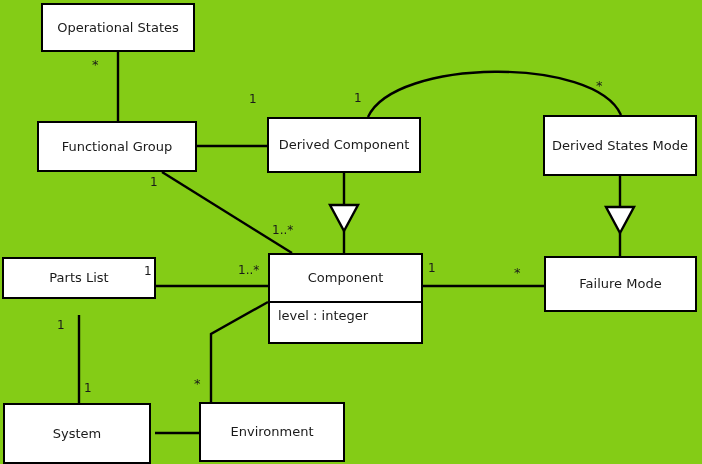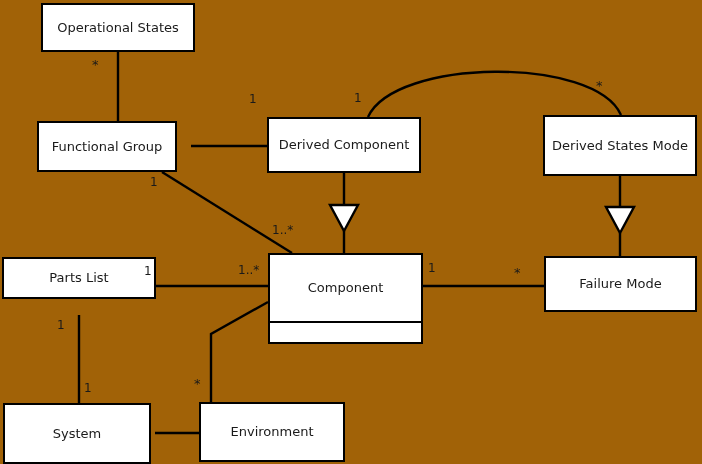--- a/index.html
+++ b/index.html
@@ -8,21 +8,21 @@
     padding: 0;
     background: #ffffff;
   }
   body {
     font-family: "DejaVu Sans", sans-serif;
   }
   #diagram-canvas {
     position: relative;
     width: 702px;
     height: 464px;
-    background: #a16207;
+    background: #84cc16;
     overflow: hidden;
   }
   #edge-layer {
     position: absolute;
     left: 0;
     top: 0;
     width: 702px;
     height: 464px;
   }
   .uml-class {
@@ -93,34 +93,35 @@
         <path d="M 620 176 L 620 207" fill="none"></path>
         <path d="M 620 233 L 620 256" fill="none"></path>
         <path d="M 606 207 L 634 207 L 620 233 Z" fill="#ffffff" stroke-linejoin="miter"></path>
       </g>
   </svg>
 
   <div id="class-layer">
       <div class="uml-class" style="left: 41px; top: 3px; width: 154px; height: 49px;">
         <div class="uml-name-compartment">Operational States</div>
       </div>
-      <div class="uml-class" style="left: 37px; top: 121px; width: 140px; height: 51px;">
+      <div class="uml-class" style="left: 37px; top: 121px; width: 160px; height: 51px;">
         <div class="uml-name-compartment">Functional Group</div>
       </div>
       <div class="uml-class" style="left: 267px; top: 117px; width: 154px; height: 56px;">
         <div class="uml-name-compartment">Derived Component</div>
       </div>
       <div class="uml-class" style="left: 543px; top: 115px; width: 154px; height: 61px;">
         <div class="uml-name-compartment">Derived States Mode</div>
       </div>
       <div class="uml-class" style="left: 2px; top: 257px; width: 154px; height: 42px;">
         <div class="uml-name-compartment">Parts List</div>
       </div>
       <div class="uml-class has-attrs" style="left: 268px; top: 253px; width: 155px; height: 91px;">
-        <div class="uml-name-compartment" style="height: 68px;">Component</div>
+        <div class="uml-name-compartment" style="height: 48px;">Component</div>
+        <div class="uml-attr-compartment">level : integer</div>
       </div>
       <div class="uml-class" style="left: 544px; top: 256px; width: 153px; height: 56px;">
         <div class="uml-name-compartment">Failure Mode</div>
       </div>
       <div class="uml-class" style="left: 3px; top: 403px; width: 148px; height: 61px;">
         <div class="uml-name-compartment">System</div>
       </div>
       <div class="uml-class" style="left: 199px; top: 402px; width: 146px; height: 60px;">
         <div class="uml-name-compartment">Environment</div>
       </div>

